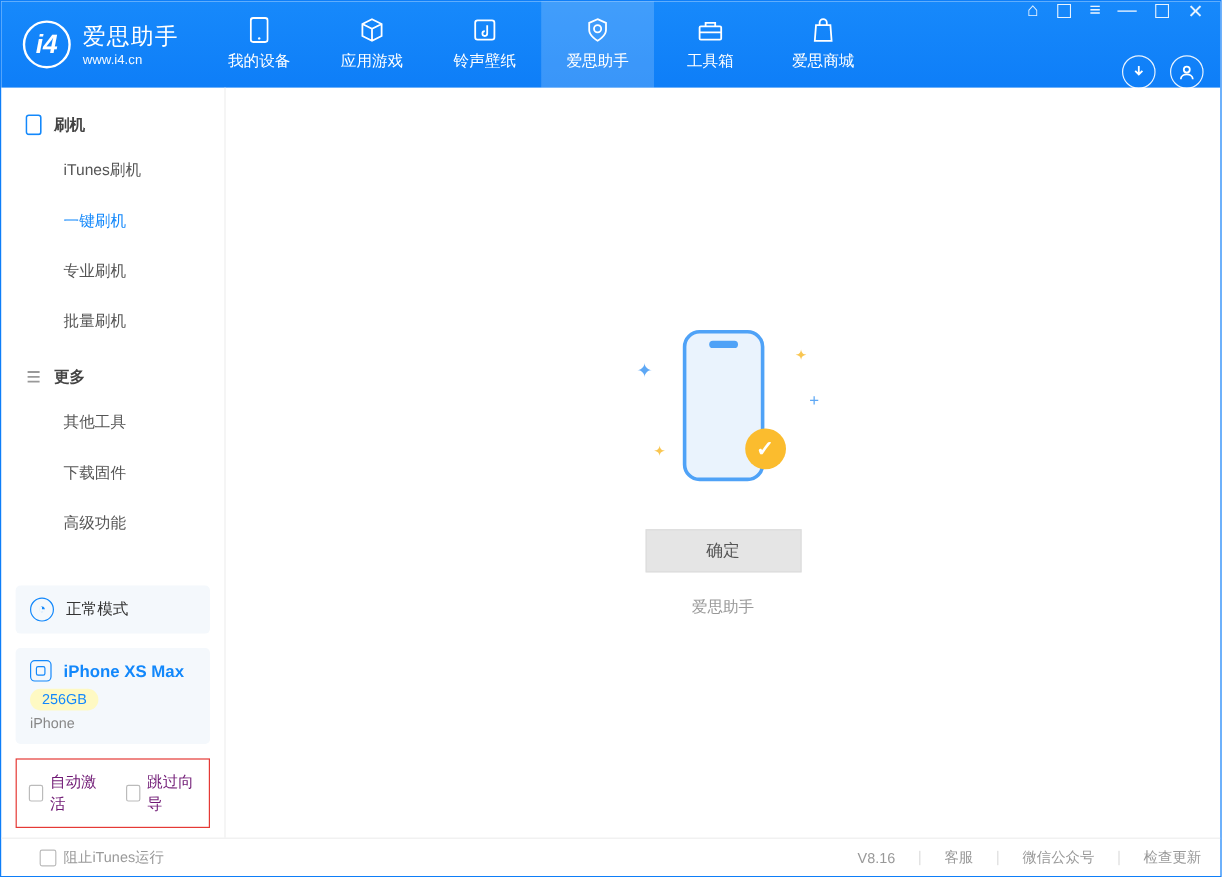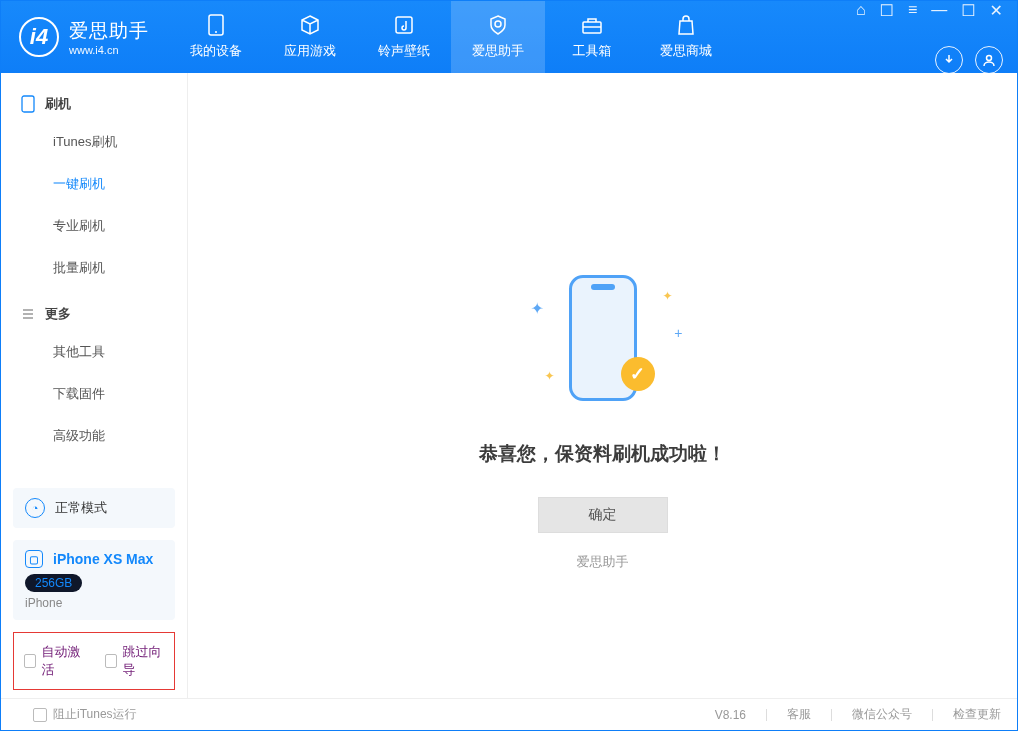--- a/index.html
+++ b/index.html
@@ -25,21 +25,21 @@
 .sidebar { width: 187px; border-right: 1px solid #eee; display: flex; flex-direction: column; padding-top: 14px; }
 .side-section-header { display: flex; align-items: center; gap: 10px; padding: 8px 20px; font-weight: 600; color: #444; }
 .side-item { padding: 12px 20px 12px 52px; color: #555; cursor: pointer; font-size: 13px; }
 .side-item.active { color: #1388fb; }
 .side-spacer { flex: 1; }
 .mode-card { margin: 6px 12px; background: #f4f8fc; border-radius: 4px; padding: 10px 12px; display:flex; align-items:center; gap:10px; }
 .mode-icon { width:20px; height:20px; border-radius:50%; border:1.5px solid #1388fb; display:flex; align-items:center; justify-content:center; color:#1388fb; font-size:11px; }
 .device-card { margin: 6px 12px 12px; background: #f4f8fc; border-radius: 4px; padding: 10px 12px; }
 .device-head { display:flex; align-items:center; gap:10px; color:#1388fb; font-weight:600; font-size:14px; }
 .device-icon { width:18px; height:18px; border:1.5px solid #1388fb; border-radius:4px; display:flex; align-items:center; justify-content:center; color:#1388fb; font-size:10px; }
-.pill { display:inline-block; background:#0f172a; color:#1388fb; border-radius:10px; padding:2px 10px; font-size:12px; margin-top:6px; }
+.pill { display:inline-block; background:#fef9c3; color:#1388fb; border-radius:10px; padding:2px 10px; font-size:12px; margin-top:6px; }
 .device-sub { color:#888; font-size:12px; margin-top:4px; }
 
 .option-row { border: 1.5px solid #e53935; margin: 0 12px 8px; padding: 10px 10px; display:flex; gap:22px; font-size:13px; color:#701a75; }
 .option-chk { display:flex; align-items:center; gap:6px; }
 .chk { width:14px; height:14px; border:1px solid #bbb; border-radius:2px; }
 
 .main { flex:1; display:flex; flex-direction:column; align-items:center; justify-content:flex-start; padding-top: 190px; }
 .illust { position: relative; width: 200px; height: 150px; margin-bottom: 28px; display:flex; align-items:center; justify-content:center; }
 .phone { width: 68px; height: 126px; border: 3px solid #4fa2f7; border-radius: 14px; background: #eaf3fd; position: relative; }
 .phone::before { content:""; position:absolute; top:6px; left:50%; transform:translateX(-50%); width:24px; height:6px; background:#4fa2f7; border-radius:3px; }
@@ -207,21 +207,20 @@
 
   <div class="main">
     <div class="illust">
       <span class="sparkle s1">✦</span>
       <span class="sparkle s2">✦</span>
       <span class="sparkle s3">✦</span>
       <span class="sparkle s4">+</span>
       <div class="phone"></div>
       <div class="badge">✓</div>
     </div>
-    <div class="success-msg">恭喜您，保资料刷机成功啦！</div>
     <button class="ok-btn">确定</button>
     <a class="log-link">爱思助手</a>
   </div>
 
 </div>
 
 <div class="footer">
   <label class="chk-area">
     <span class="chk"></span>
     <span>阻止iTunes运行</span>

